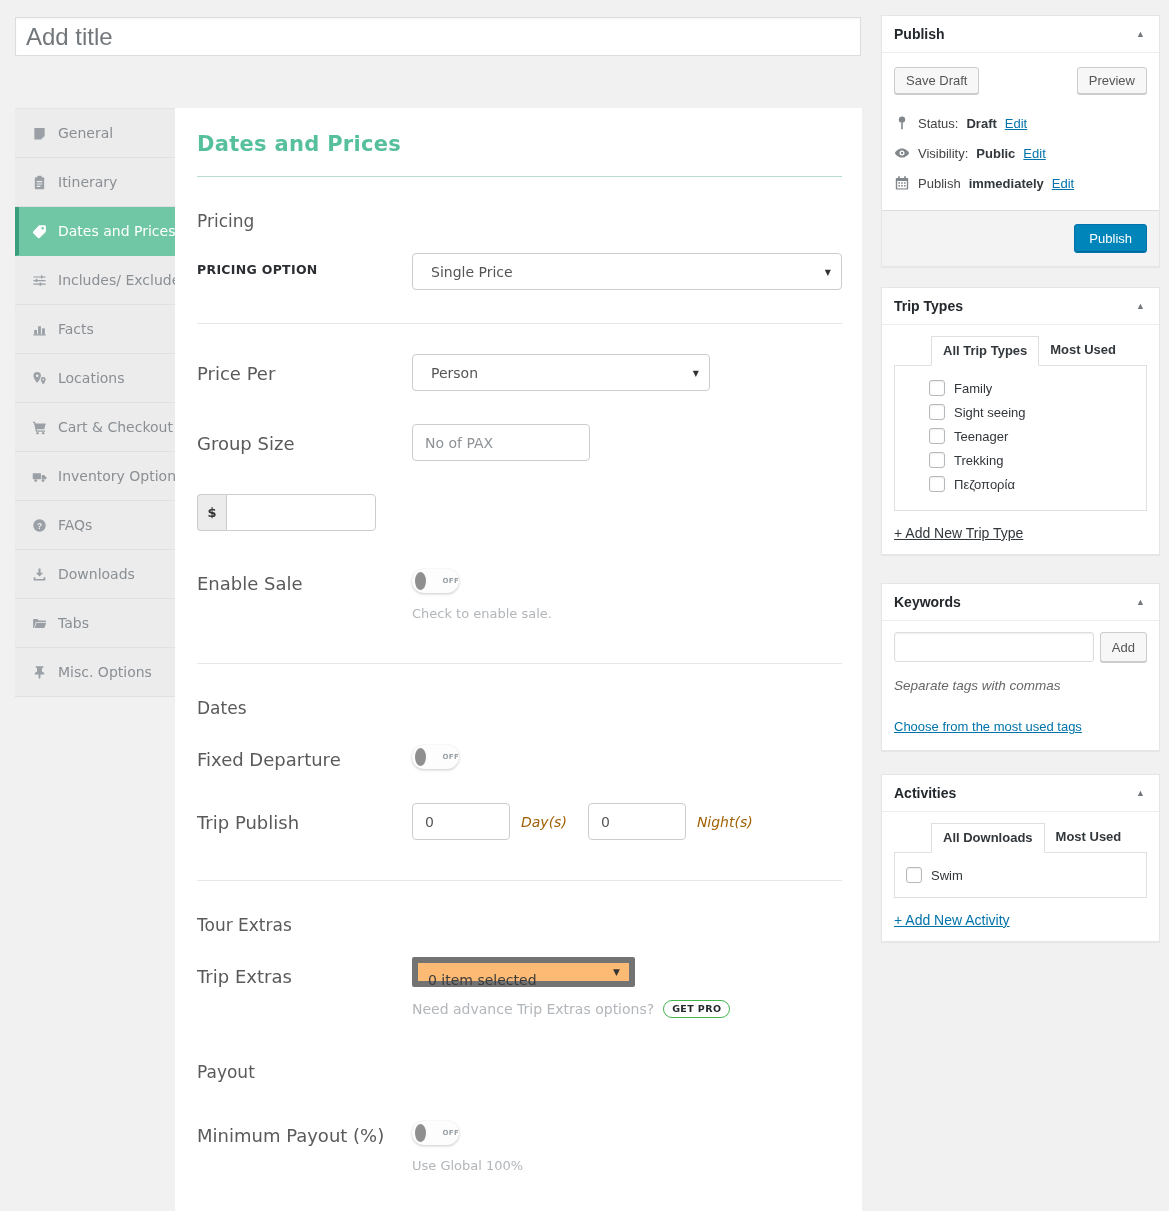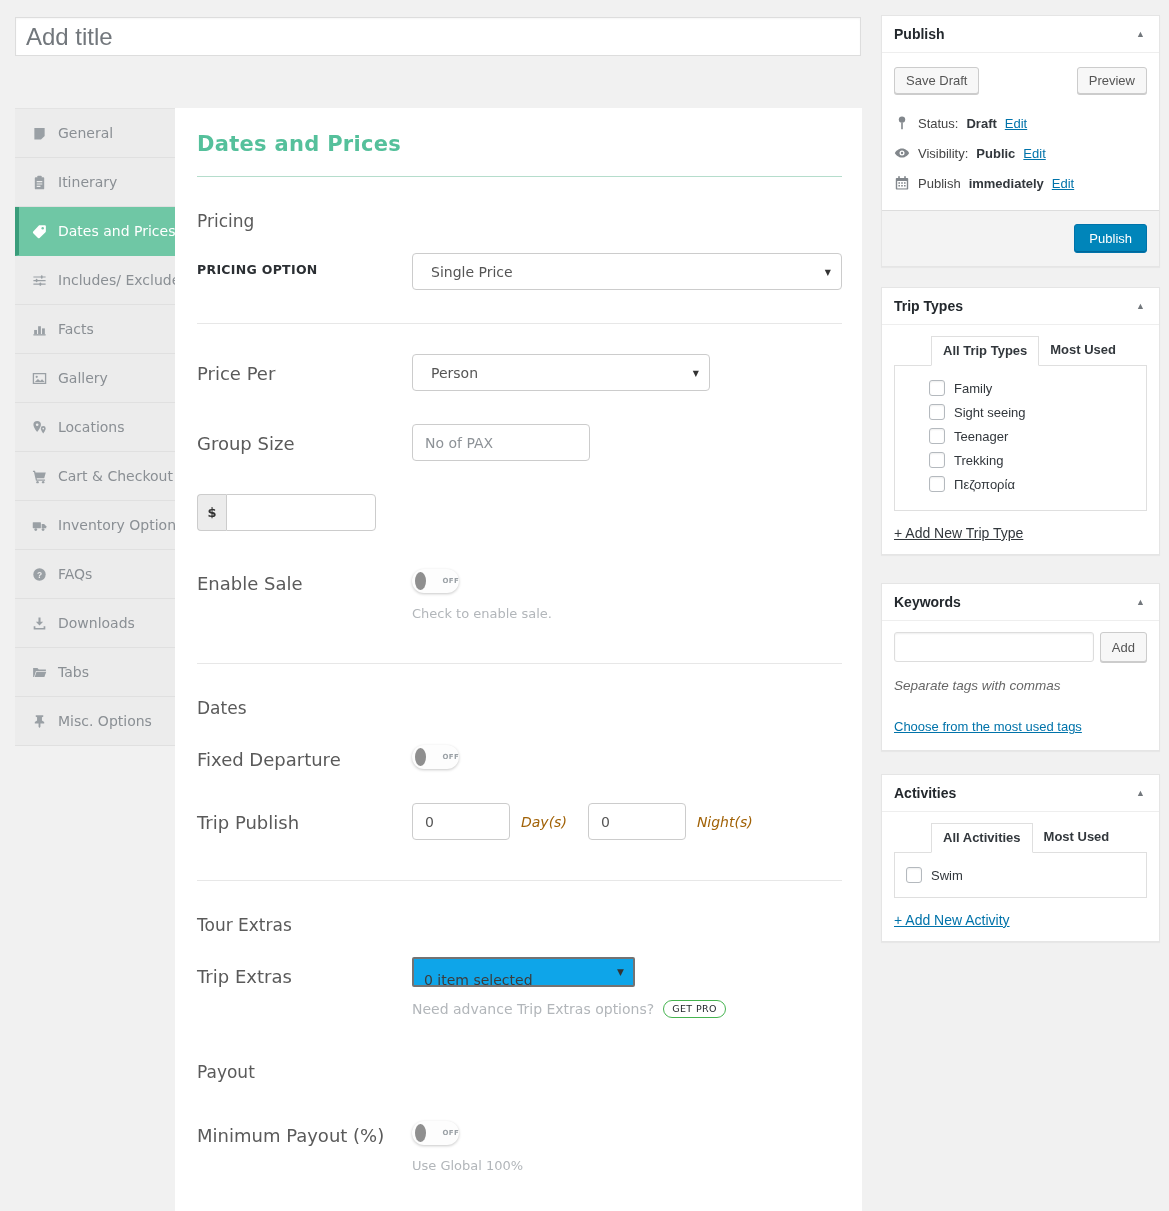--- a/index.html
+++ b/index.html
@@ -88,31 +88,31 @@
     display: inline-flex; align-items: center; margin-top: 5px;
   }
   .toggle .knob { width: 18px; height: 18px; border-radius: 50%; background: #8f8f8f; margin-left: 3px; }
   .toggle .state { font-size: 7px; color: #9aa0a5; font-weight: 700; margin-left: 17px; letter-spacing: .3px; }
   .desc-text { color: #b2b6ba; font-size: 13px; margin-top: 12px; }
 
   .duration-wrap { display: flex; align-items: center; gap: 11px; }
   .unit-label { color: #a16207; font-size: 14px; margin-right: 10px; font-style: italic; }
 
   .multisel {
-    position: relative; width: 223px; height: 30px; border: 2px solid #737373; border-radius: 2px;
-    background: #0ea5e9; display: flex; align-items: center; padding: 15px 24px 0 10px;
+    position: relative; width: 223px; height: 30px; border: 6px solid #737373; border-radius: 2px;
+    background: #fdba74; display: flex; align-items: center; padding: 15px 24px 0 10px;
     font-size: 14px; color: #3c3c3c; cursor: pointer;
   }
   .multisel .caret { position: absolute; right: 9px; top: 50%; transform: translateY(-50%);
     font-size: 9px; color: #333; }
   .pro-hint { display: flex; align-items: center; gap: 9px; margin-top: 13px; }
   .pro-hint .hint-txt { color: #b2b6ba; font-size: 14px; }
   .get-pro {
     border: 1px solid #46b450; border-radius: 10px; background: #fff;
-    padding: 2px 8px 3px; font-size: 9.5px; font-weight: 400; color: #23282d;
+    padding: 2px 8px 3px; font-size: 9.5px; font-weight: 700; color: #23282d;
     letter-spacing: .4px; cursor: pointer; font-family: "DejaVu Sans", sans-serif;
   }
 
   
   .side-col { position: absolute; left: 881px; top: 15px; width: 279px; }
   .postbox {
     background: #fff; border: 1px solid #e5e5e5;
     box-shadow: 0 1px 1px rgba(0,0,0,.04); margin-bottom: 20px;
   }
   .postbox-header {
@@ -211,28 +211,20 @@
       <span>Includes/ Excludes</span>
     </div>
     <div class="nav-item">
       <svg viewBox="0 0 16 16">
           <path d="M1.5 13h13v1.4h-13z"></path>
           <rect x="2.3" y="8.5" width="3" height="4.5"></rect>
           <rect x="6.5" y="4.5" width="3" height="8.5"></rect>
           <rect x="10.7" y="6.8" width="3" height="6.2"></rect>
         </svg>
       <span>Facts</span>
-    </div>
-    <div class="nav-item">
-      <svg viewBox="0 0 16 16">
-          <path d="M1.5 2.8h13v10.4h-13z" fill="none" stroke="#9aa0a5" stroke-width="1.4"></path>
-          <circle cx="5" cy="6.2" r="1.2"></circle>
-          <path d="M3 11.6l3.3-3.2 2.4 2.3 2-2 2.8 2.9z"></path>
-        </svg>
-      <span>Gallery</span>
     </div>
     <div class="nav-item">
       <svg viewBox="0 0 16 16">
           <path d="M5.5 1a4 4 0 0 1 4 4c0 3-4 7.8-4 7.8S1.5 8 1.5 5a4 4 0 0 1 4-4z"></path>
           <circle cx="5.5" cy="5" r="1.4" fill="#ececec"></circle>
           <path d="M12 6.5a2.6 2.6 0 0 1 2.6 2.6c0 2-2.6 5.2-2.6 5.2s-2.6-3.2-2.6-5.2A2.6 2.6 0 0 1 12 6.5z"></path>
           <circle cx="12" cy="9.1" r="0.9" fill="#ececec"></circle>
         </svg>
       <span>Locations</span>
     </div>
@@ -485,21 +477,21 @@
     </div>
   </div>
 
   <div class="postbox" style="margin-top:23px">
     <div class="postbox-header">
       <span class="postbox-title">Activities</span>
       <span class="collapse-arrow">▲</span>
     </div>
     <div class="postbox-inside">
       <div class="tax-tabs">
-        <span class="tax-tab active">All Activities</span>
+        <span class="tax-tab active">All Downloads</span>
         <span class="tax-tab">Most Used</span>
       </div>
       <div class="tax-panel">
         <label class="check-row">
           <span class="checkbox"></span>
           <span class="check-label">Swim</span>
         </label>
       </div>
       <a class="add-new-link blue">+ Add New Activity</a>
     </div>

